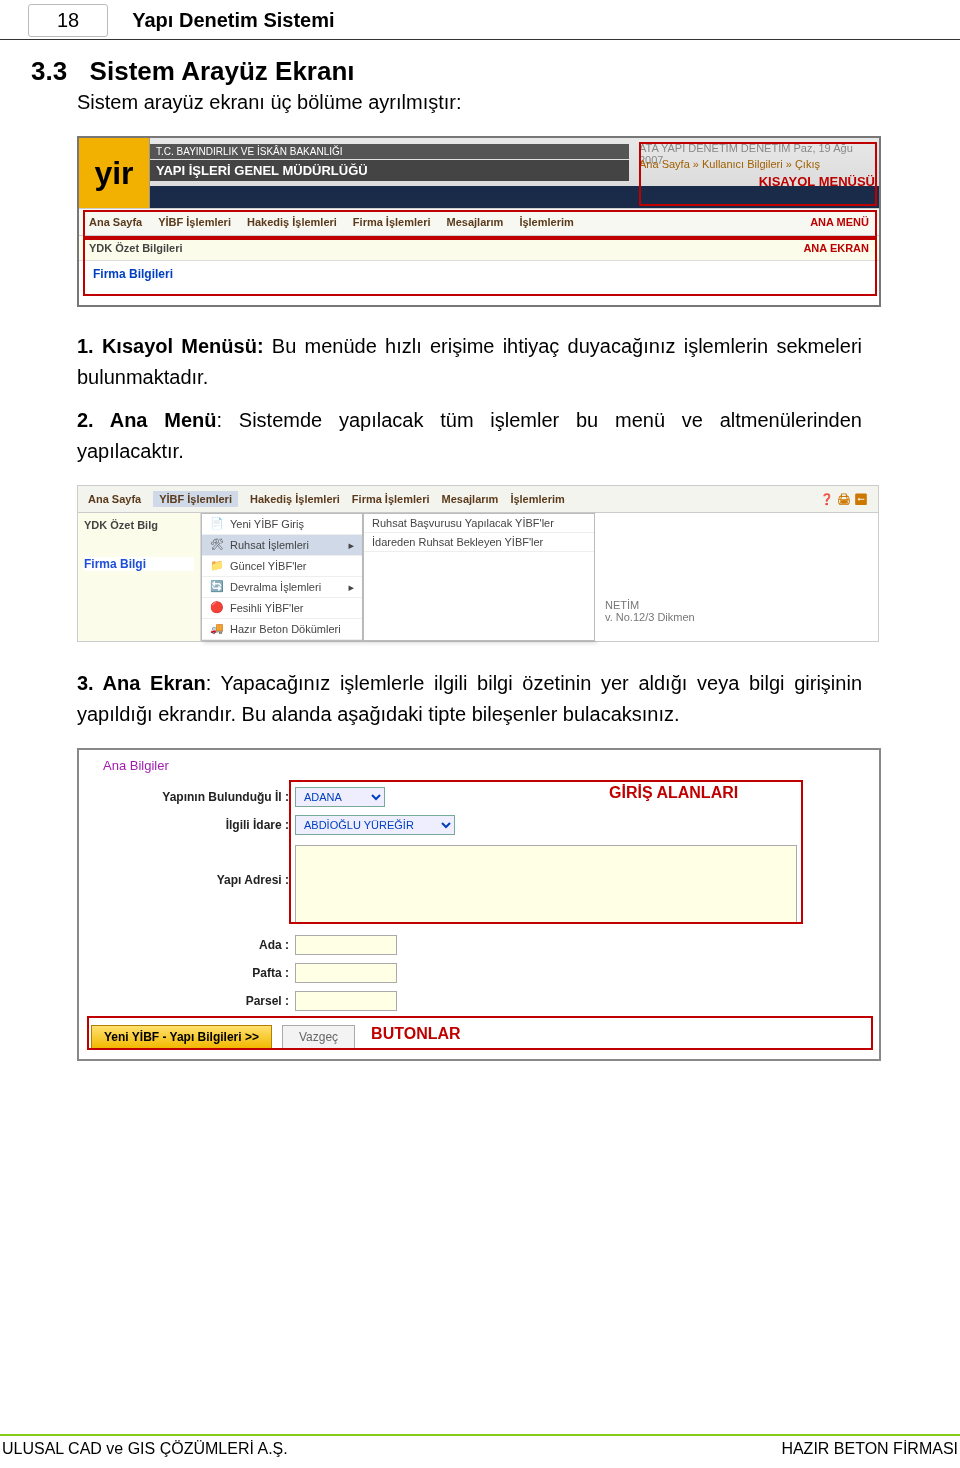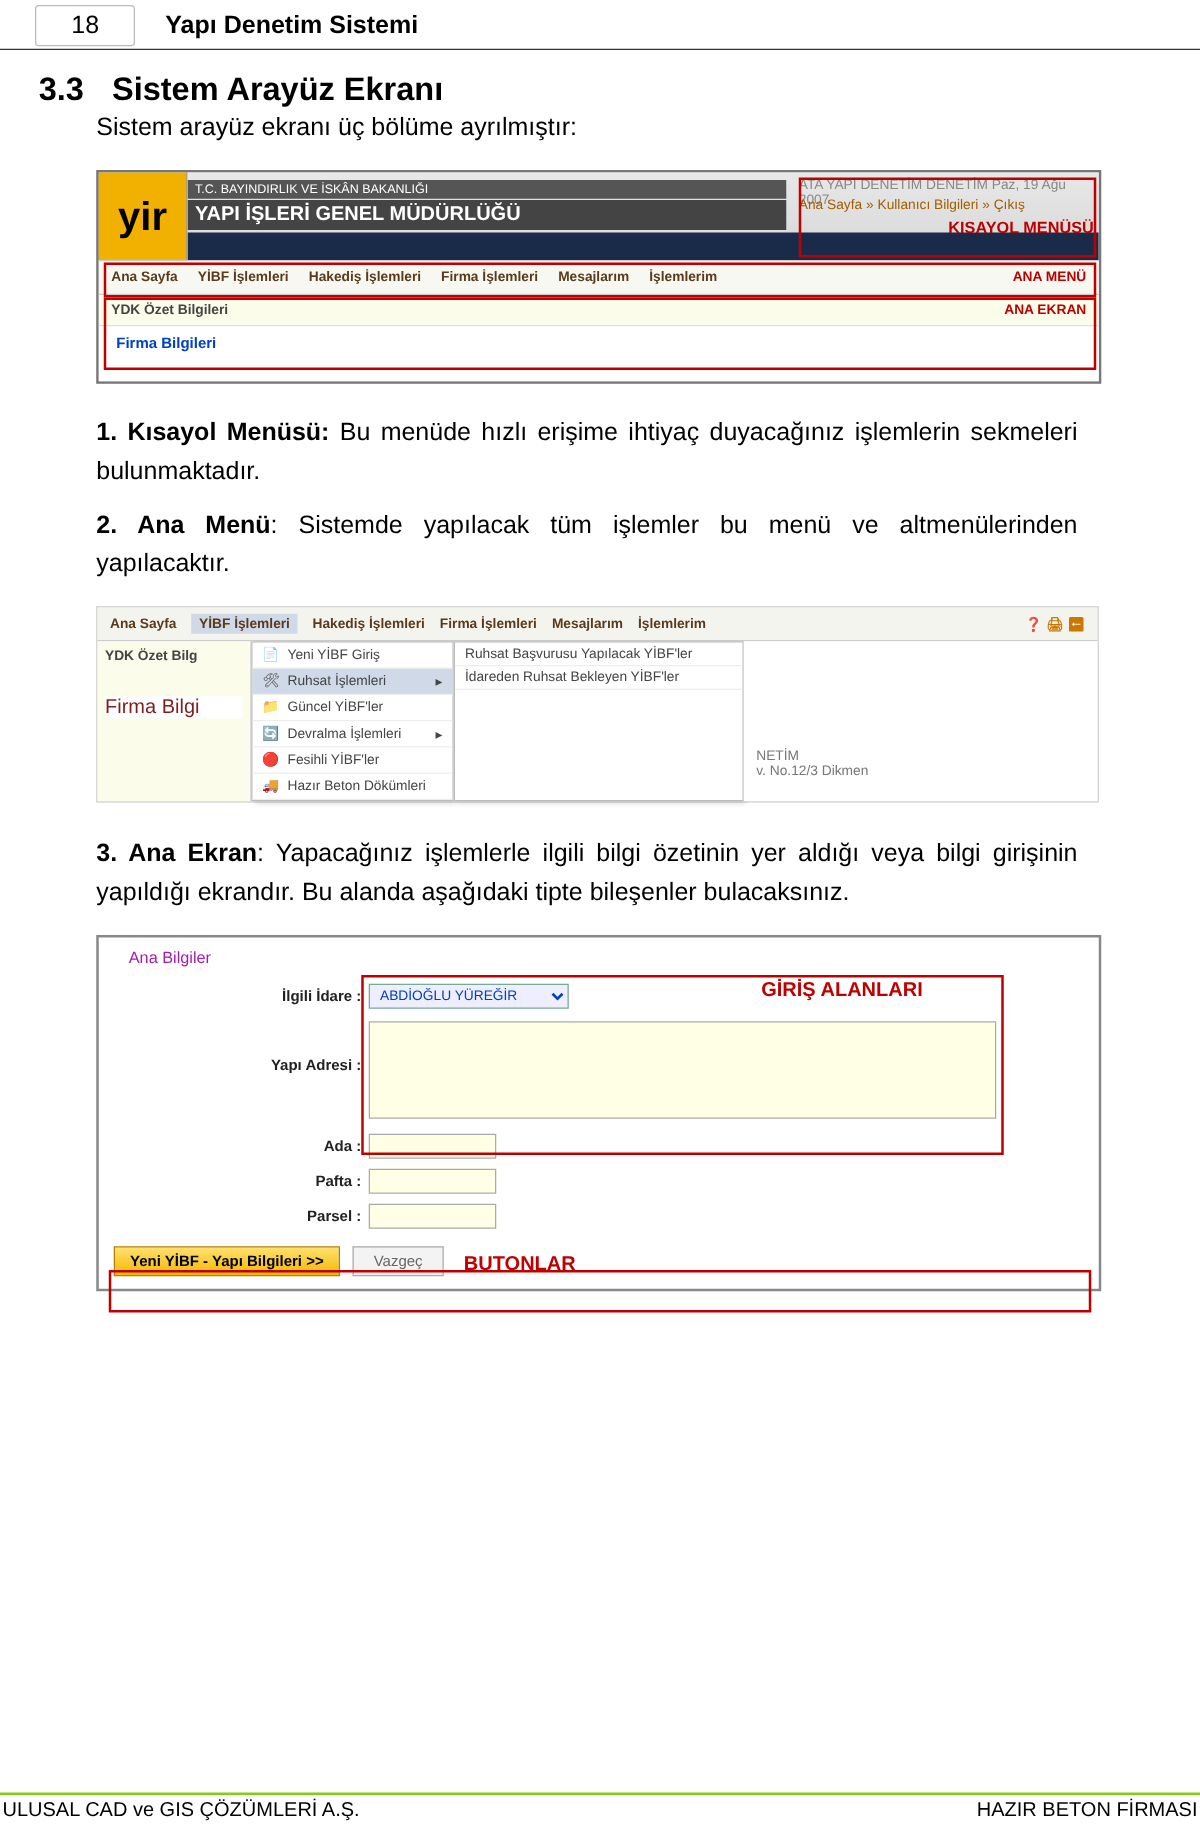--- a/index.html
+++ b/index.html
@@ -12,21 +12,21 @@
   .sec-title{font-size:26px;font-weight:bold}
   .body-p{font-size:20px;line-height:1.55;margin:14px 0 18px 46px;text-align:justify}
 
   
   .scr1{margin:10px 0 24px 46px;width:800px;border:2px solid #777;background:#eaeaea;font-size:12px;color:#333;position:relative}
   .scr1-top{display:flex;height:70px}
   .scr1-logo{width:70px;background:#f2b100;display:flex;align-items:center;justify-content:center;border-right:1px solid #999}
   .scr1-logo span{font-size:32px;font-weight:bold;color:#000}
   .scr1-sky{flex:1;background:linear-gradient(#e8e8e8,#d6d6d6);position:relative;overflow:hidden}
   .scr1-band{position:absolute;left:0;right:250px;top:6px;background:#555;color:#fff;font-size:10px;padding:2px 6px}
-  .scr1-band2{position:absolute;left:0;right:250px;top:22px;background:#444;color:#fff;font-size:16px;padding:3px 6px;font-weight:bold}
+  .scr1-band2{position:absolute;left:0;right:250px;top:22px;background:#444;color:#fff;font-size:13px;padding:3px 6px;font-weight:bold}
   .skyline{position:absolute;bottom:0;left:0;right:0;height:22px;background:#1a2b4a}
   .scr1-right{position:absolute;right:4px;top:4px;width:236px;font-size:11px}
   .scr1-right .ln{color:#888;height:16px}
   .scr1-right .red{color:#b00;font-weight:bold;text-align:right;font-size:13px}
   .scr1-bar{background:#f8f8f3;border-top:1px solid #ccc;border-bottom:1px solid #ccc;height:26px;display:flex;align-items:center;gap:16px;padding:0 10px;color:#5a3a1a;font-weight:bold;font-size:11px}
   .scr1-bar .right{margin-left:auto;color:#b00}
   .scr1-sub{background:#fcfceb;border-bottom:1px solid #ddd;height:24px;display:flex;align-items:center;padding:0 10px;color:#444;font-weight:bold;font-size:11px}
   .scr1-sub .right{margin-left:auto;color:#b00}
   .scr1-fb{background:#fff;height:32px;padding:6px 14px;color:#0040c0;font-weight:bold;font-size:12px}
   .scr1-box{border:2px solid #c00000;position:absolute;pointer-events:none}
@@ -36,33 +36,33 @@
   .scr2-bar{height:26px;display:flex;align-items:center;gap:12px;padding:0 10px;border-bottom:1px solid #ccc;color:#5a3a1a;font-weight:bold;font-size:11px;background:#f4f4ef}
   .scr2-row{display:flex}
   .scr2-left{width:110px;background:#fcfceb;padding:6px 6px;color:#444;font-weight:bold;font-size:11px;border-right:1px solid #ddd}
   .scr2-menu{width:160px;background:#fff;border:1px solid #bbb;box-shadow:2px 2px 4px rgba(0,0,0,.15)}
   .scr2-menu .mi{display:flex;align-items:center;gap:6px;padding:3px 8px;border-bottom:1px solid #eee;font-size:11px}
   .scr2-menu .mi.sel{background:#cfd9e8}
   .scr2-menu .ic{width:14px;height:14px;display:inline-block}
   .scr2-sub{width:230px;background:#fff;border:1px solid #bbb;box-shadow:2px 2px 4px rgba(0,0,0,.15);font-size:11px}
   .scr2-sub .mi{padding:3px 8px;border-bottom:1px solid #eee}
   .scr2-rest{flex:1;background:#fff;padding:6px 10px;color:#777;font-size:11px}
-  .scr2-fb{padding:4px 14px;color:#7f1d1d;font-weight:normal;font-size:16px;background:#fff}
+  .scr2-fb{padding:4px 14px;color:#1d4ed8;font-weight:bold;font-size:12px;background:#fff}
 
   
   .scr3{margin:10px 0 0 46px;width:800px;border:2px solid #888;background:#fff;font-size:12px;color:#222;position:relative;padding-bottom:10px}
   .fs-title{color:#a21caf;font-weight:normal;font-size:13px;margin:8px 0 10px 24px}
   .frow{display:flex;align-items:center;height:28px}
   .flabel{width:210px;text-align:right;padding-right:6px;font-weight:bold;font-size:12px}
   .fsel{border:1px solid #7a9;background:#eef;color:#0040c0;font-size:11px;padding:2px 4px}
   .ftext{border:1px solid #aaa;background:#ffffe6;height:18px}
   .bigtext{border:1px solid #aaa;background:#ffffe6;width:500px;height:76px}
   .redbox{border:2px solid #c00000;position:absolute;pointer-events:none}
   .redlbl{color:#c00000;font-weight:bold;font-size:16px;position:absolute}
-  .btnbar{margin:10px 0 0 12px;display:flex;align-items:flex-end;gap:10px}
+  .btnbar{margin:10px 0 0 12px;display:flex;align-items:flex-start;gap:10px}
   .btn-primary{border:1px solid #b08000;background:linear-gradient(#ffe070,#f2b900);font-weight:bold;font-size:12px;color:#000;padding:4px 12px}
   .btn-sec{border:1px solid #aaa;background:#f3f3f3;font-size:12px;color:#666;padding:4px 16px}
 
   .footer{position:absolute;bottom:10px;left:0;right:0;border-top:2px solid #84cc16;display:flex;justify-content:space-between;font-size:16px;padding:4px 2px 0}
 </style>
 </head>
 <body>
 
 <div class="page">
 
@@ -177,20 +177,24 @@
     </div>
 
     <p class="body-p">
       <b>3. Ana Ekran</b><span>: Yapacağınız işlemlerle ilgili bilgi özetinin yer aldığı veya bilgi girişinin yapıldığı ekrandır. Bu alanda aşağıdaki tipte bileşenler bulacaksınız.</span>
     </p>
 
     <div class="scr3">
       <div class="fs-title">Ana Bilgiler</div>
 
       <div class="frow">
+        <div class="flabel">Yapının Bulunduğu İl :</div>
+        <select class="fsel" style="width:90px"><option>ADANA</option></select>
+      </div>
+      <div class="frow">
         <div class="flabel">İlgili İdare :</div>
         <select class="fsel" style="width:160px"><option>ABDİOĞLU YÜREĞİR</option></select>
       </div>
       <div class="frow" style="height:86px;align-items:flex-start;padding-top:6px">
         <div class="flabel" style="padding-top:28px">Yapı Adresi :</div>
         <div class="bigtext"></div>
       </div>
       <div class="frow">
         <div class="flabel">Ada :</div>
         <div class="ftext" style="width:100px"></div>

